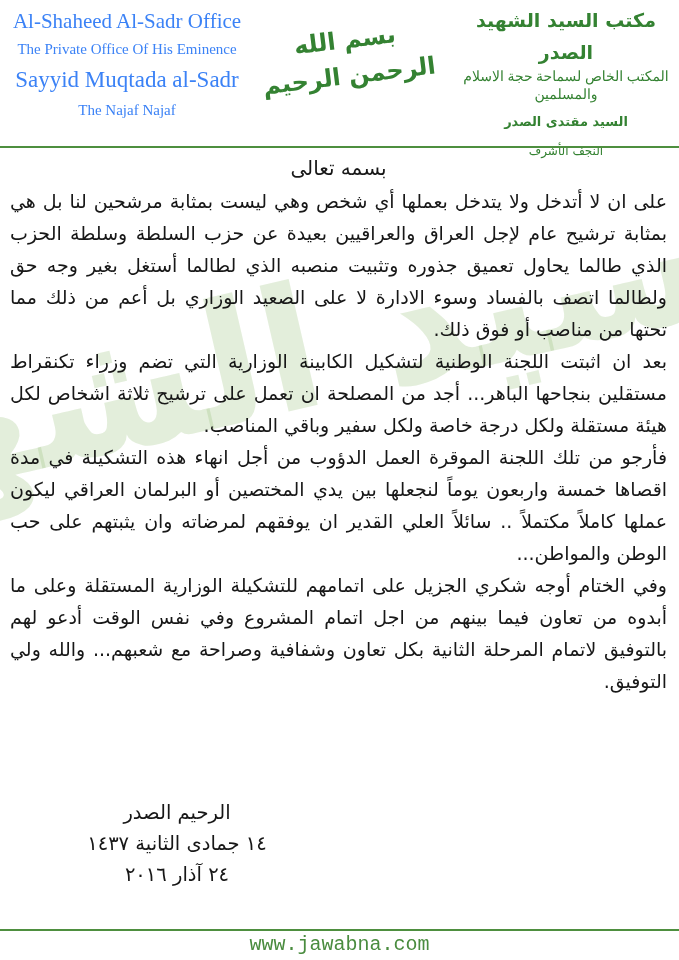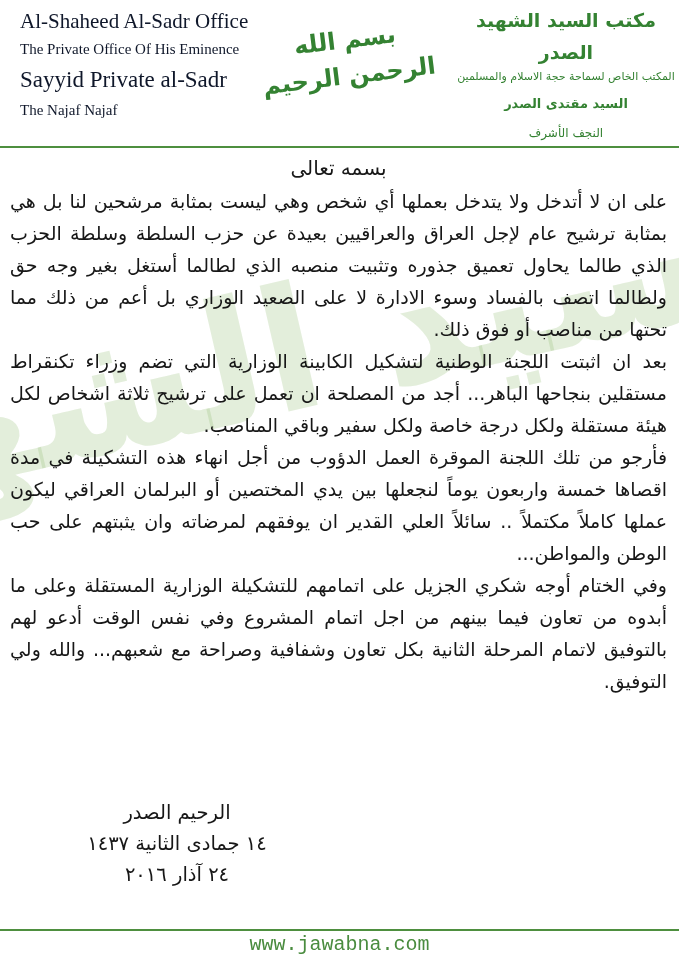--- a/index.html
+++ b/index.html
@@ -8,43 +8,43 @@
     width: 679px; height: 960px;
     margin: 0 auto;
     background: #ffffff;
     overflow: hidden;
     font-family: "DejaVu Sans", sans-serif;
   }
 
   
   .letterhead { position: absolute; top: 0; left: 0; right: 0; height: 146px; }
   .lh-en {
-    position: absolute; left: 20px; top: 6px; width: 246px;
-    text-align: left; color: #0f172a;
+    position: absolute; left: 4px; top: 6px; width: 246px;
+    text-align: center; color: #3b82f6;
     font-family: "Liberation Serif", serif;
   }
   .lh-en .l1 { font-size: 21px; line-height: 30px; }
   .lh-en .l2 { font-size: 15px; line-height: 27px; }
   .lh-en .l3 { font-size: 23px; line-height: 34px; }
   .lh-en .l4 { font-size: 15px; line-height: 26px; }
 
   .lh-bs {
     position: absolute; left: 252px; top: 22px; width: 190px;
     text-align: center; color: #348232;
     font-size: 24px; font-weight: bold; line-height: 36px;
     transform: rotate(-7deg);
     direction: rtl;
   }
 
   .lh-ar {
     position: absolute; right: 4px; top: 4px; width: 218px;
     text-align: center; color: #348232; direction: rtl;
   }
   .lh-ar .l1 { font-size: 19px; font-weight: bold; line-height: 32px; }
-  .lh-ar .l2 { font-size: 11px; line-height: 18px; }
+  .lh-ar .l2 { font-size: 14px; line-height: 18px; font-family: Liberation Serif, serif; }
   .lh-ar .l3 { font-size: 13px; font-weight: bold; line-height: 36px; }
   .lh-ar .l4 { font-size: 12px; line-height: 22px; letter-spacing: 1px; }
 
   .header-rule {
     position: absolute; top: 146px; left: 0; right: 0; height: 2px;
     background: #4e8f3f;
   }
 
   
   .watermark {
@@ -94,21 +94,21 @@
 </head>
 <body>
 
 <div class="page">
 
   <div class="letterhead">
 
     <div class="lh-en">
       <div class="l1">Al-Shaheed Al-Sadr Office</div>
       <div class="l2">The Private Office Of His Eminence</div>
-      <div class="l3">Sayyid Private al-Sadr</div>
+      <div class="l3">Sayyid Muqtada al-Sadr</div>
       <div class="l4">The Najaf Najaf</div>
     </div>
 
     <div class="lh-bs">بسم الله الرحمن الرحيم</div>
 
     <div class="lh-ar">
       <div class="l1">مكتب السيد الشهيد الصدر</div>
       <div class="l2">المكتب الخاص لسماحة حجة الاسلام والمسلمين</div>
       <div class="l3">السيد مقتدى الصدر</div>
       <div class="l4">النجف الأشرف</div>

